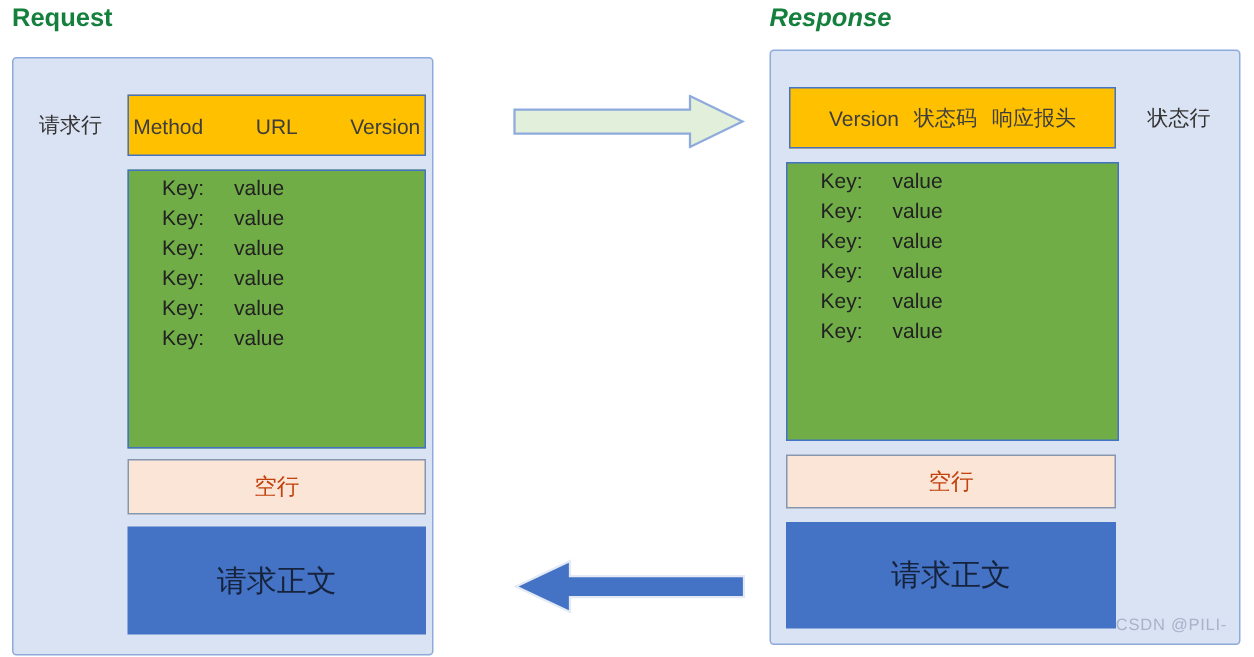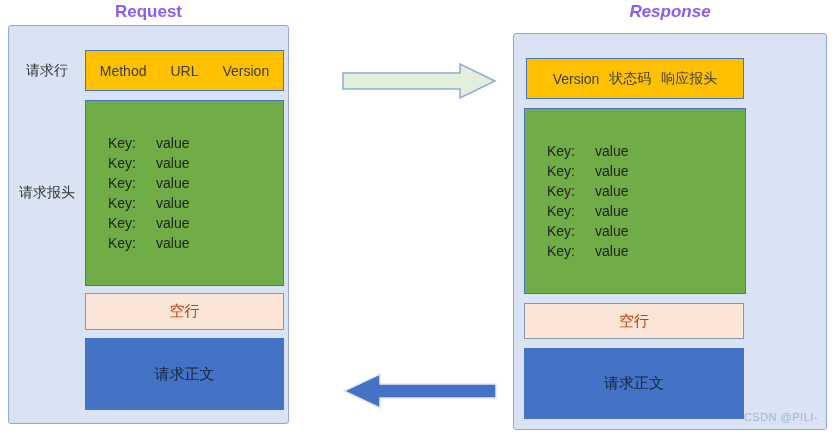--- a/index.html
+++ b/index.html
@@ -8,71 +8,70 @@
     width: 836px;
     height: 438px;
     background: #ffffff;
     overflow: hidden;
     font-family: "Liberation Sans", "DejaVu Sans", sans-serif;
     color: #333333;
   }
   .title {
     position: absolute;
     top: 2px;
-    text-align: center;
     font-size: 17px;
     font-weight: bold;
-    color: #8b5cf6;
+    color: #15803d;
   }
   #t-req { left: 8px;   width: 281px; }
   #t-res { left: 513px; width: 314px; font-style: italic; }
 
   .panel {
     position: absolute;
     background: var(--panel-bg);
     border: 1.5px solid var(--panel-border);
     border-radius: 3px;
     box-sizing: border-box;
   }
-  #panel-request  { left: 8px;   top: 25px; width: 281px; height: 399px; }
+  #panel-request  { left: 8px;   top: 38px; width: 281px; height: 399px; }
   #panel-response { left: 513px; top: 33px; width: 314px; height: 397px; }
 
   .abs { position: absolute; box-sizing: border-box; }
 
   .side-label {
     display: flex; align-items: center; justify-content: center;
     font-size: 14px; color: #333333;
   }
   .line-box {
     display: flex; align-items: center; justify-content: center;
     background: var(--line-box-bg);
     border: 1px solid var(--line-box-border);
     font-size: 14px; color: #3d3d3d;
   }
   .headers-box {
     background: var(--headers-box-bg);
     border: 1px solid var(--headers-box-border);
-    padding: 32px 0 0 22px;
+    padding: 1px 0 0 22px;
   }
   .kv-row { display: flex; gap: 20px; line-height: 20px; font-size: 14px; color: #222222; }
   .blank-box {
     display: flex; align-items: center; justify-content: center;
     background: var(--blank-box-bg);
     border: 1px solid var(--blank-box-border);
     font-size: 15px; color: #c2410c;
   }
   .body-box {
     display: flex; align-items: center; justify-content: center;
     background: var(--body-box-bg);
-    font-size: 15px; color: #16233d; font-family: Liberation Serif, serif;
+    font-size: 20px; color: #16233d; font-family: Liberation Serif, serif;
   }
 
   
   .req-line-label    { left: 0;    top: 24px;  width: 76px;  height: 41px; }
-  .req-line-box      { left: 76px; top: 24px;  width: 199px; height: 41px; gap: 24px; }
+  .req-line-box      { left: 76px; top: 24px;  width: 199px; height: 41px; gap: 35px; }
   .req-headers-label { left: 0;    top: 74px;  width: 76px;  height: 186px; }
   .req-headers-box   { left: 76px; top: 74px;  width: 199px; height: 186px; }
   .req-blank         { left: 76px; top: 267px; width: 199px; height: 37px; }
   .req-body          { left: 76px; top: 312px; width: 199px; height: 72px; }
 
   
   .res-line-box      { left: 12px;  top: 24px;  width: 218px; height: 41px; gap: 10px; }
   .res-line-label    { left: 230px; top: 24px;  width: 84px;  height: 41px; }
   .res-headers-box   { left: 10px;  top: 74px;  width: 222px; height: 186px; }
   .res-headers-label { left: 232px; top: 74px;  width: 82px;  height: 186px; }
@@ -99,21 +98,20 @@
     <div class="abs side-label req-line-label">请求行</div>
     <div class="abs line-box req-line-box">
 
         <span>Method</span>
 
         <span>URL</span>
 
         <span>Version</span>
       </div>
 
-    <div class="abs side-label req-headers-label">请求报头</div>
     <div class="abs headers-box req-headers-box">
 
         <div class="kv-row">
           <span>Key:</span>
           <span>value</span>
         </div>
 
         <div class="kv-row">
           <span>Key:</span>
           <span>value</span>
@@ -146,20 +144,21 @@
 
   <div class="panel" id="panel-response">
     <div class="abs line-box res-line-box">
 
         <span>Version</span>
 
         <span>状态码</span>
 
         <span>响应报头</span>
       </div>
+    <div class="abs side-label res-line-label">状态行</div>
 
     <div class="abs headers-box res-headers-box">
 
         <div class="kv-row">
           <span>Key:</span>
           <span>value</span>
         </div>
 
         <div class="kv-row">
           <span>Key:</span>

